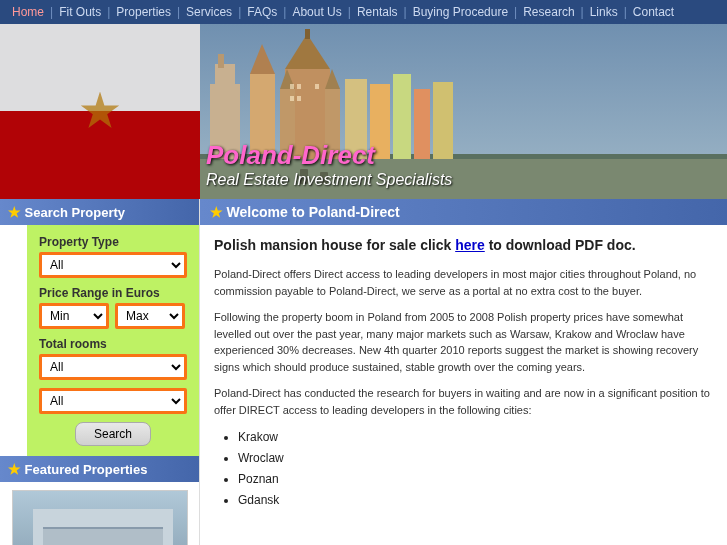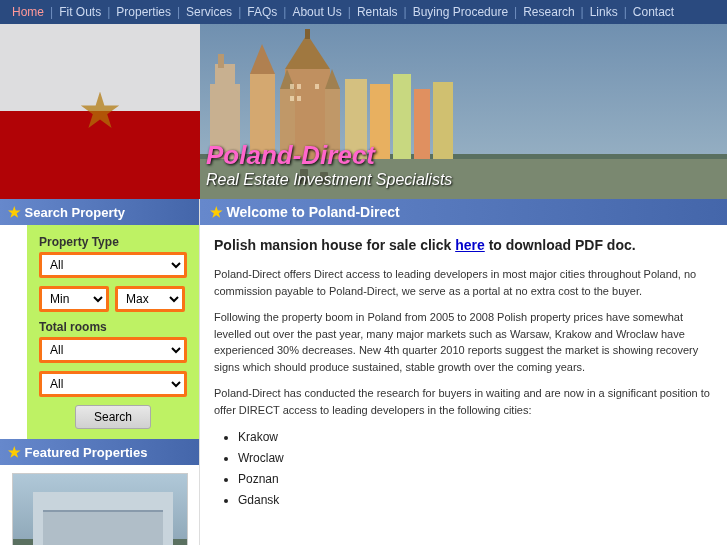--- a/index.html
+++ b/index.html
@@ -143,21 +143,21 @@
     }
     .price-row .form-select {
       width: 70px;
     }
     .search-btn {
       background: linear-gradient(to bottom, #e8e8e8, #d0d0d0);
       border: 1px solid #aaa;
       padding: 4px 18px;
       font-size: 12px;
       cursor: pointer;
-      border-radius: 3px;
+      border-radius: 8px;
       margin-top: 6px;
       display: block;
       margin-left: auto;
       margin-right: auto;
     }
     .featured-header {
       background: linear-gradient(to right, #6688cc, #4466aa);
       color: #fff;
       font-size: 13px;
       font-weight: bold;
@@ -335,20 +335,21 @@
 
     <div class="search-form">
       <div class="form-group">
         <label class="form-label">Property Type</label>
         <select class="form-select">
           <option>All</option>
         </select>
       </div>
 
       <div class="form-group">
+        <label class="form-label">Price Range in Euros</label>
         <div class="price-row">
           <select class="form-select">
             <option>Min</option>
           </select>
           <select class="form-select">
             <option>Max</option>
           </select>
         </div>
       </div>
 

